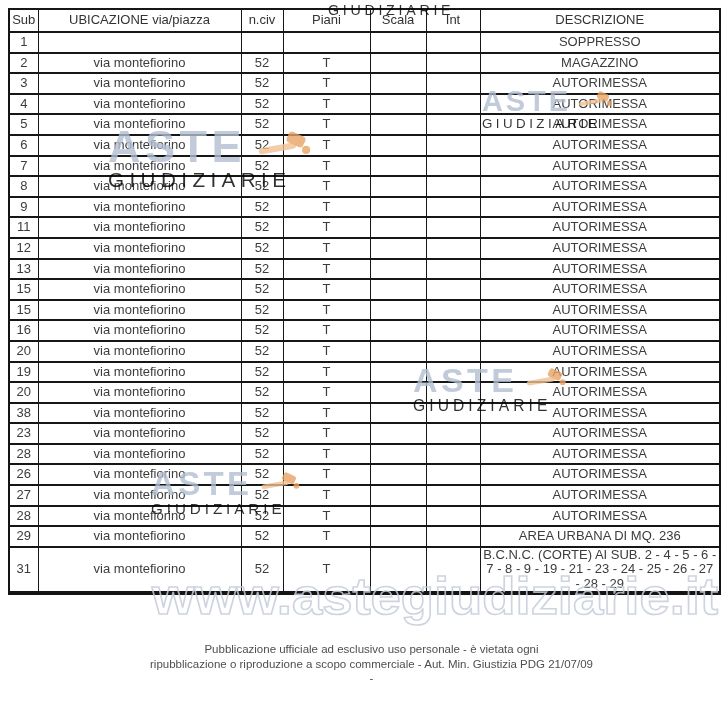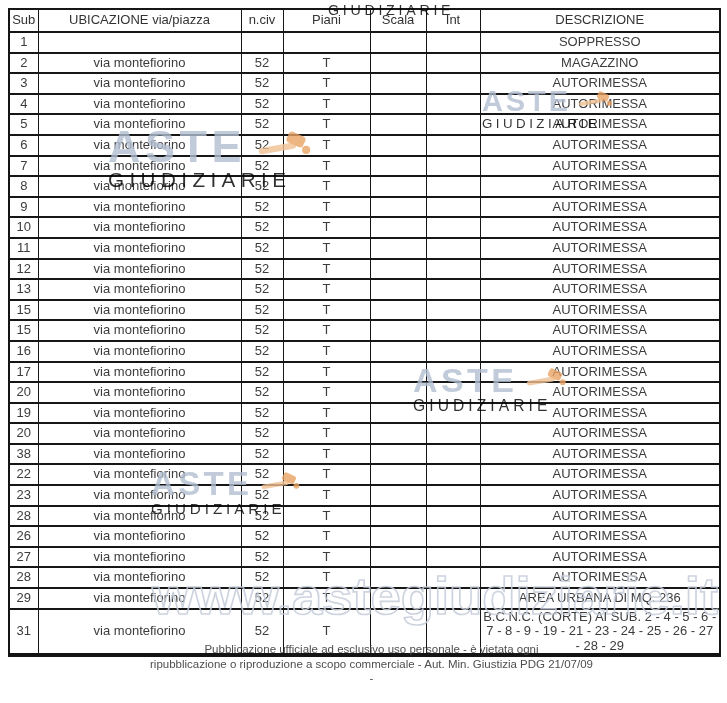--- a/index.html
+++ b/index.html
@@ -159,29 +159,20 @@
   <tr class="r">
     <td>9</td>
     <td>via montefiorino</td>
     <td>52</td>
     <td>T</td>
     <td></td>
     <td></td>
     <td>AUTORIMESSA</td>
   </tr>
 
-  <tr class="r">
-    <td>10</td>
-    <td>via montefiorino</td>
-    <td>52</td>
-    <td>T</td>
-    <td></td>
-    <td></td>
-    <td>AUTORIMESSA</td>
-  </tr>
 
   <tr class="r">
     <td>11</td>
     <td>via montefiorino</td>
     <td>52</td>
     <td>T</td>
     <td></td>
     <td></td>
     <td>AUTORIMESSA</td>
   </tr>
@@ -229,29 +220,20 @@
   <tr class="r">
     <td>16</td>
     <td>via montefiorino</td>
     <td>52</td>
     <td>T</td>
     <td></td>
     <td></td>
     <td>AUTORIMESSA</td>
   </tr>
 
-  <tr class="r">
-    <td>17</td>
-    <td>via montefiorino</td>
-    <td>52</td>
-    <td>T</td>
-    <td></td>
-    <td></td>
-    <td>AUTORIMESSA</td>
-  </tr>
 
   <tr class="r">
     <td>20</td>
     <td>via montefiorino</td>
     <td>52</td>
     <td>T</td>
     <td></td>
     <td></td>
     <td>AUTORIMESSA</td>
   </tr>
@@ -279,29 +261,20 @@
   <tr class="r">
     <td>38</td>
     <td>via montefiorino</td>
     <td>52</td>
     <td>T</td>
     <td></td>
     <td></td>
     <td>AUTORIMESSA</td>
   </tr>
 
-  <tr class="r">
-    <td>22</td>
-    <td>via montefiorino</td>
-    <td>52</td>
-    <td>T</td>
-    <td></td>
-    <td></td>
-    <td>AUTORIMESSA</td>
-  </tr>
 
   <tr class="r">
     <td>23</td>
     <td>via montefiorino</td>
     <td>52</td>
     <td>T</td>
     <td></td>
     <td></td>
     <td>AUTORIMESSA</td>
   </tr>

